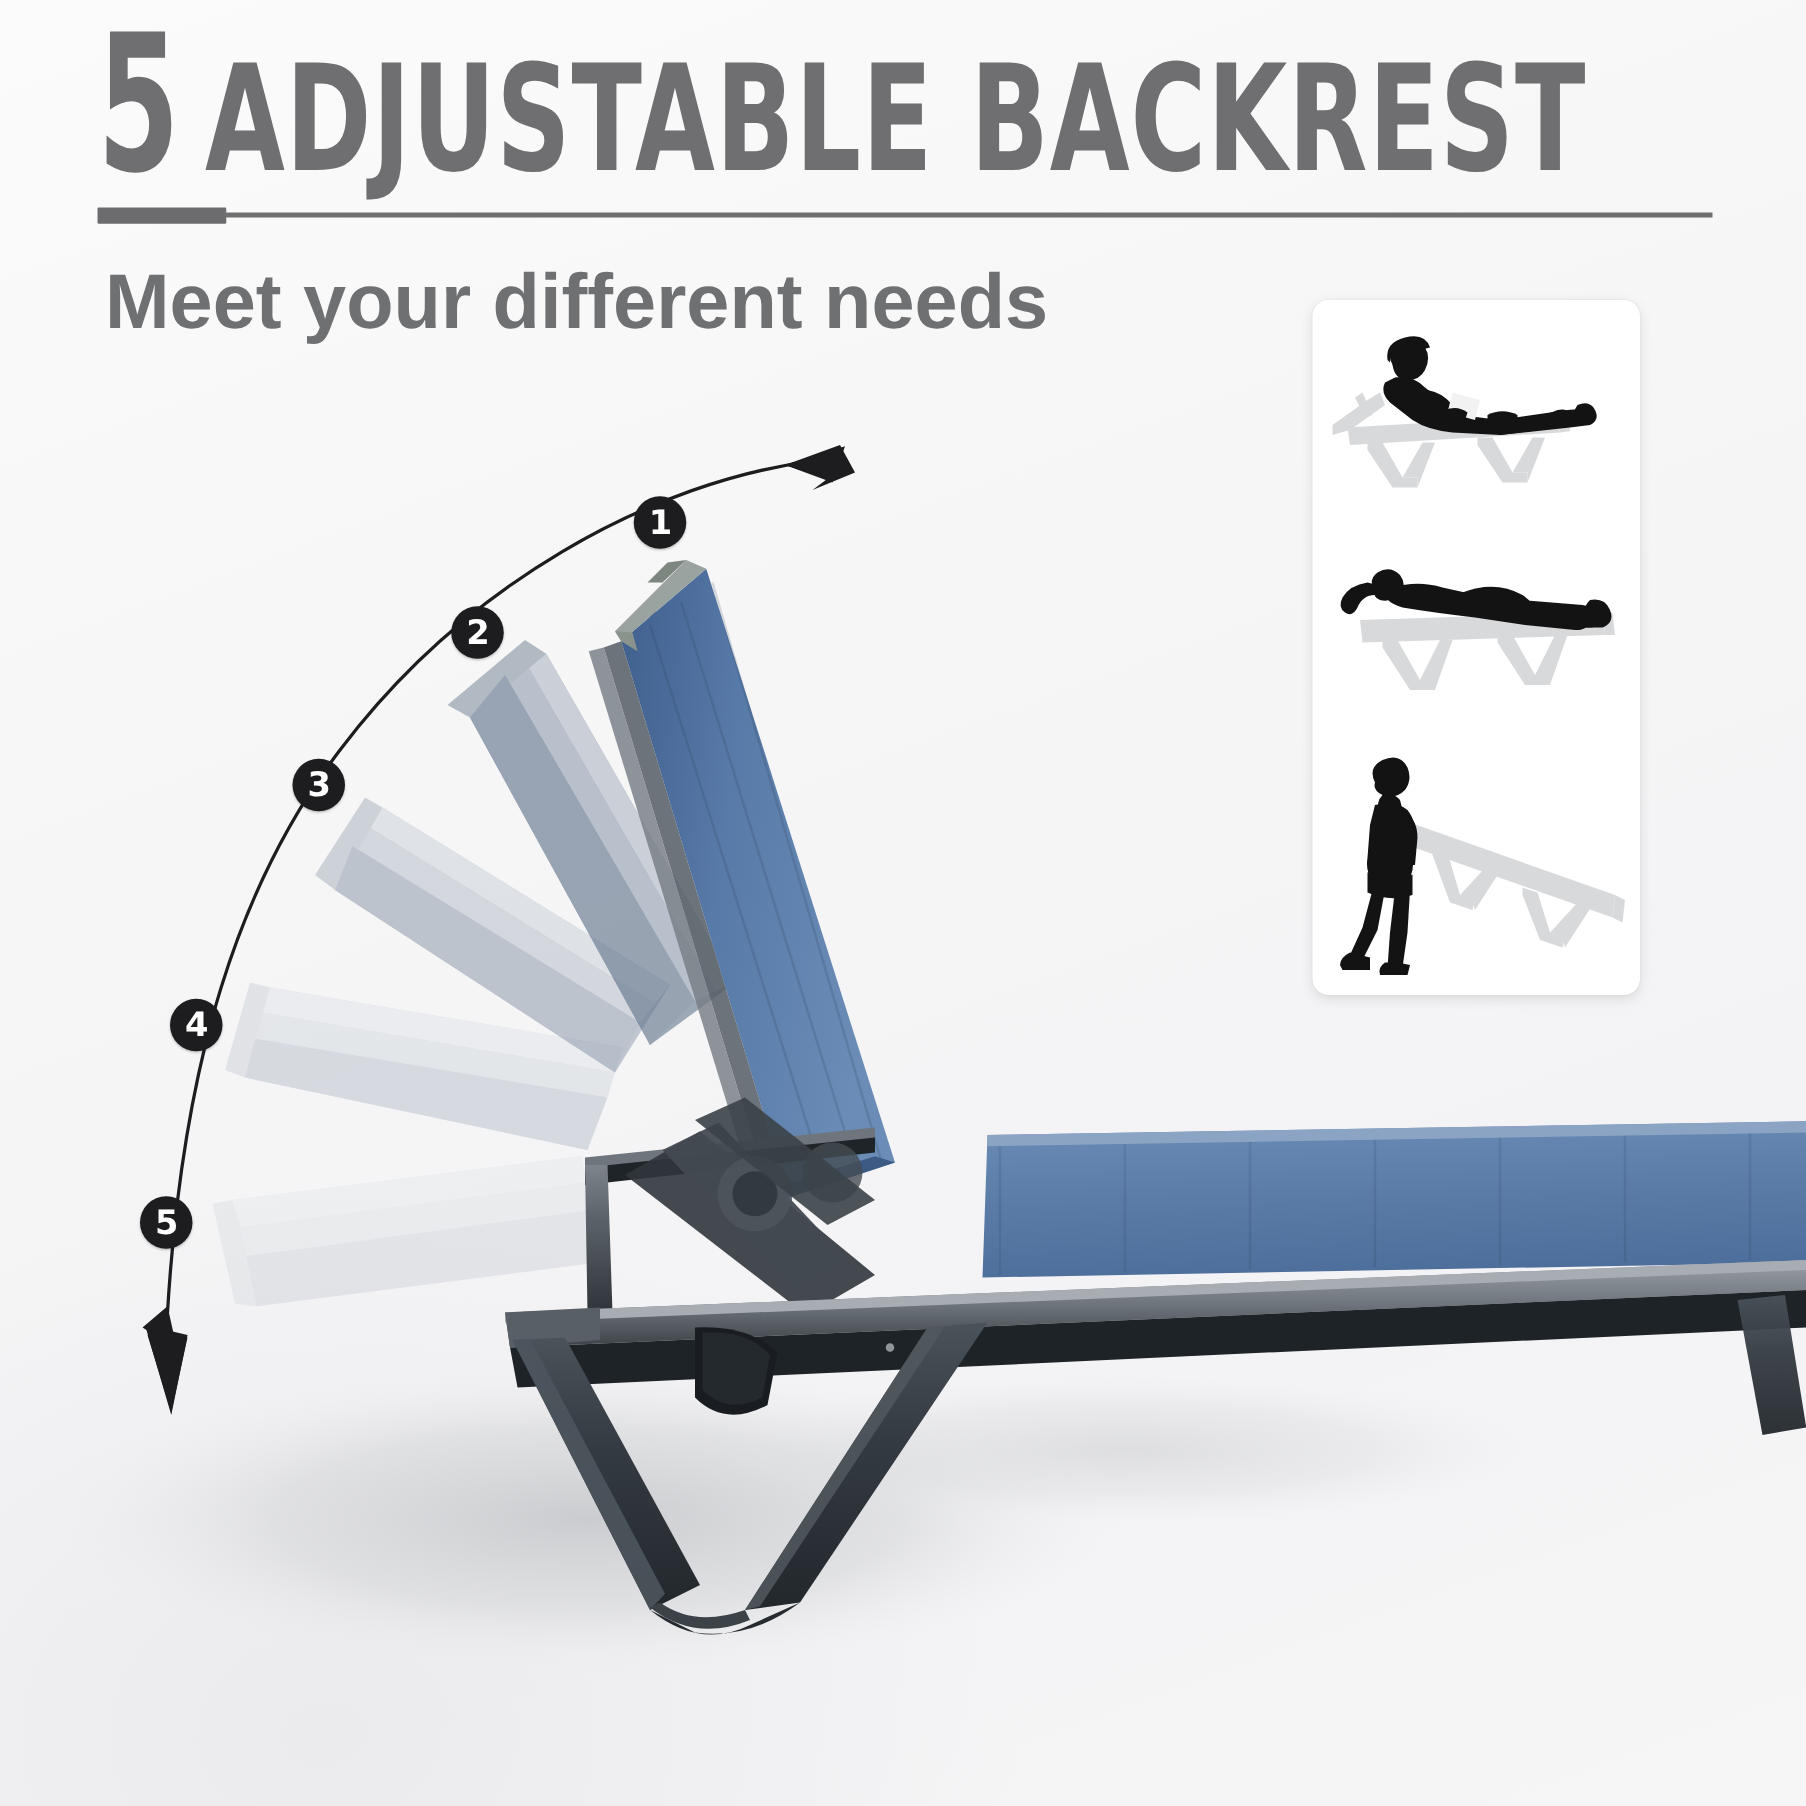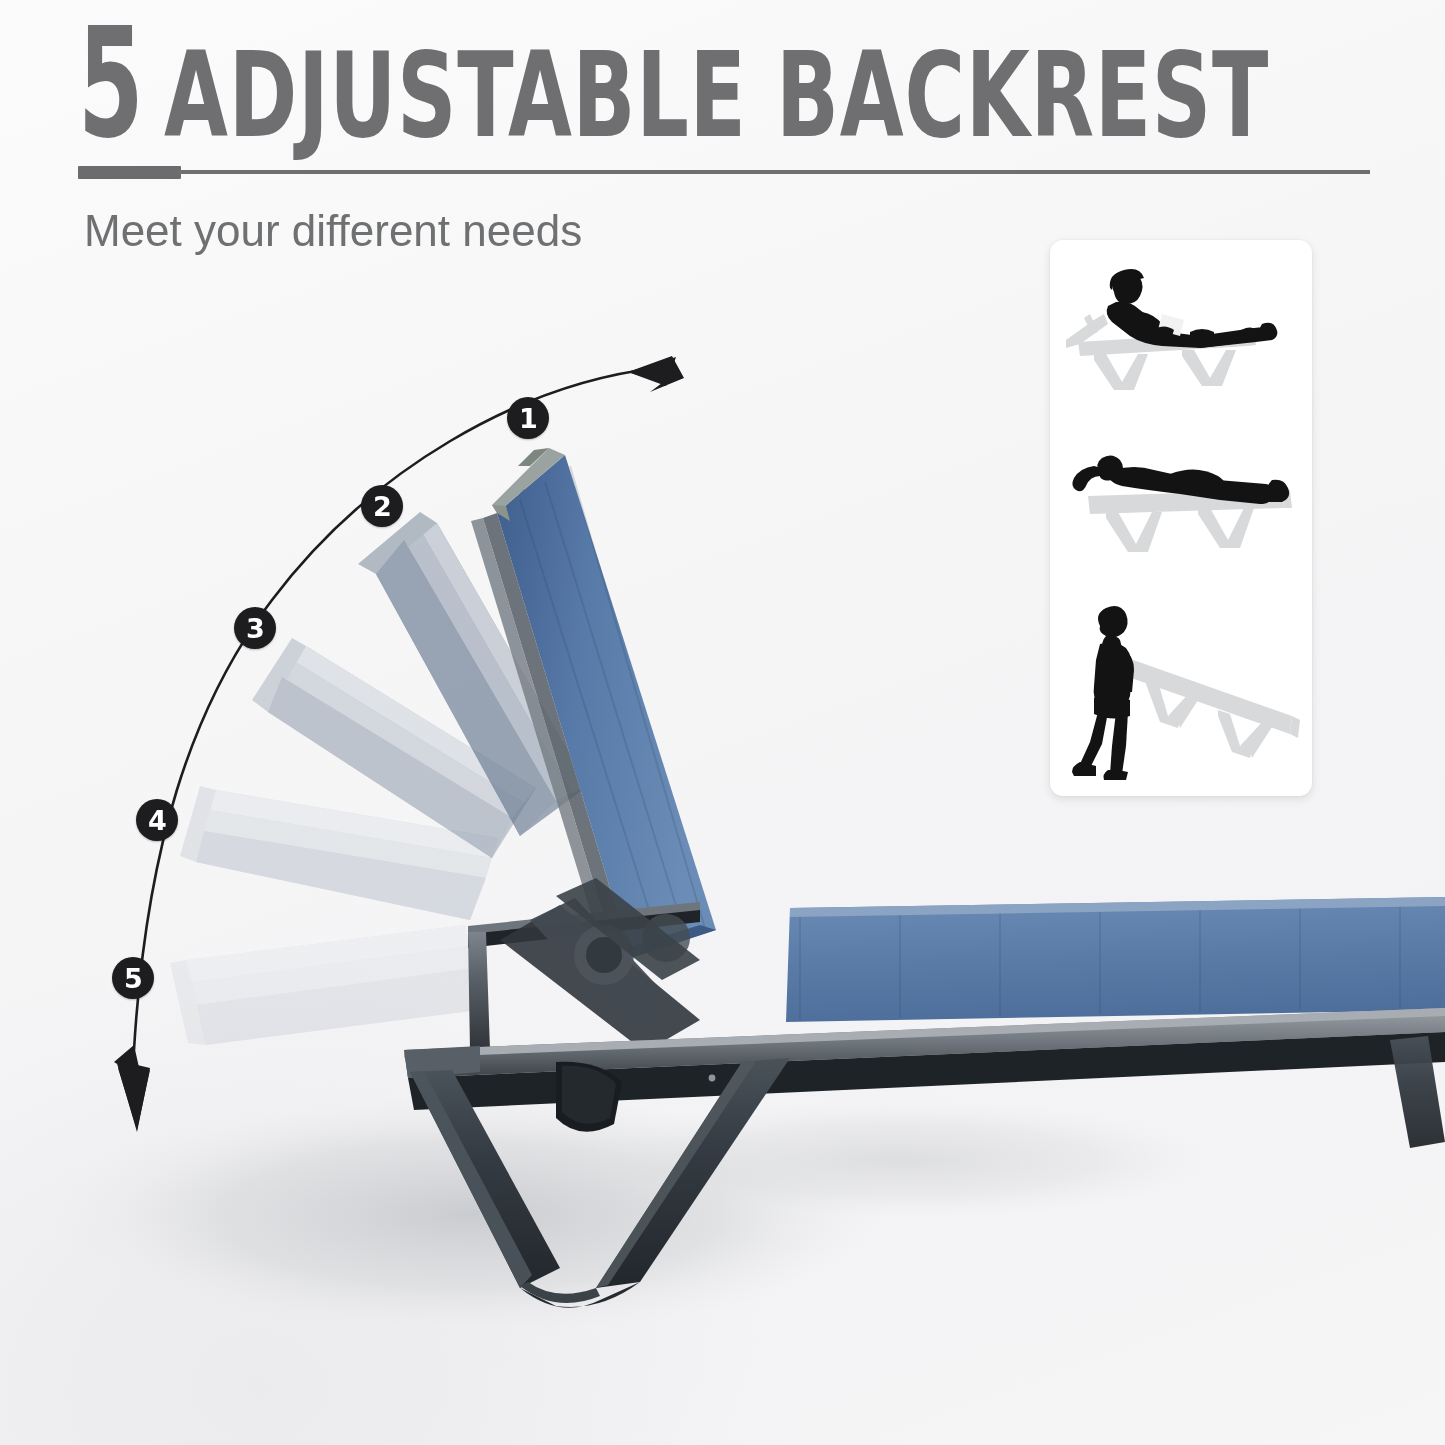--- a/index.html
+++ b/index.html
@@ -50,21 +50,21 @@
     background:#6c6c6e;
     border-radius:1px;
   }
   #divider-thin{
     position:absolute;left:178px;top:170px;
     width:1192px;height:4px;
     background:#6f6f71;
   }
   #subtitle{
     position:absolute;left:84px;top:206px;
-    font-size:44px;font-weight:400;
+    font-size:62px;font-weight:700;
     color:#6f7072;
     letter-spacing:0px;
     white-space:nowrap;
   }
 
   
   #arc-layer{position:absolute;left:0;top:0;width:1445px;height:1445px;pointer-events:none;}
   .badge{
     position:absolute;
     width:42px;height:42px;

